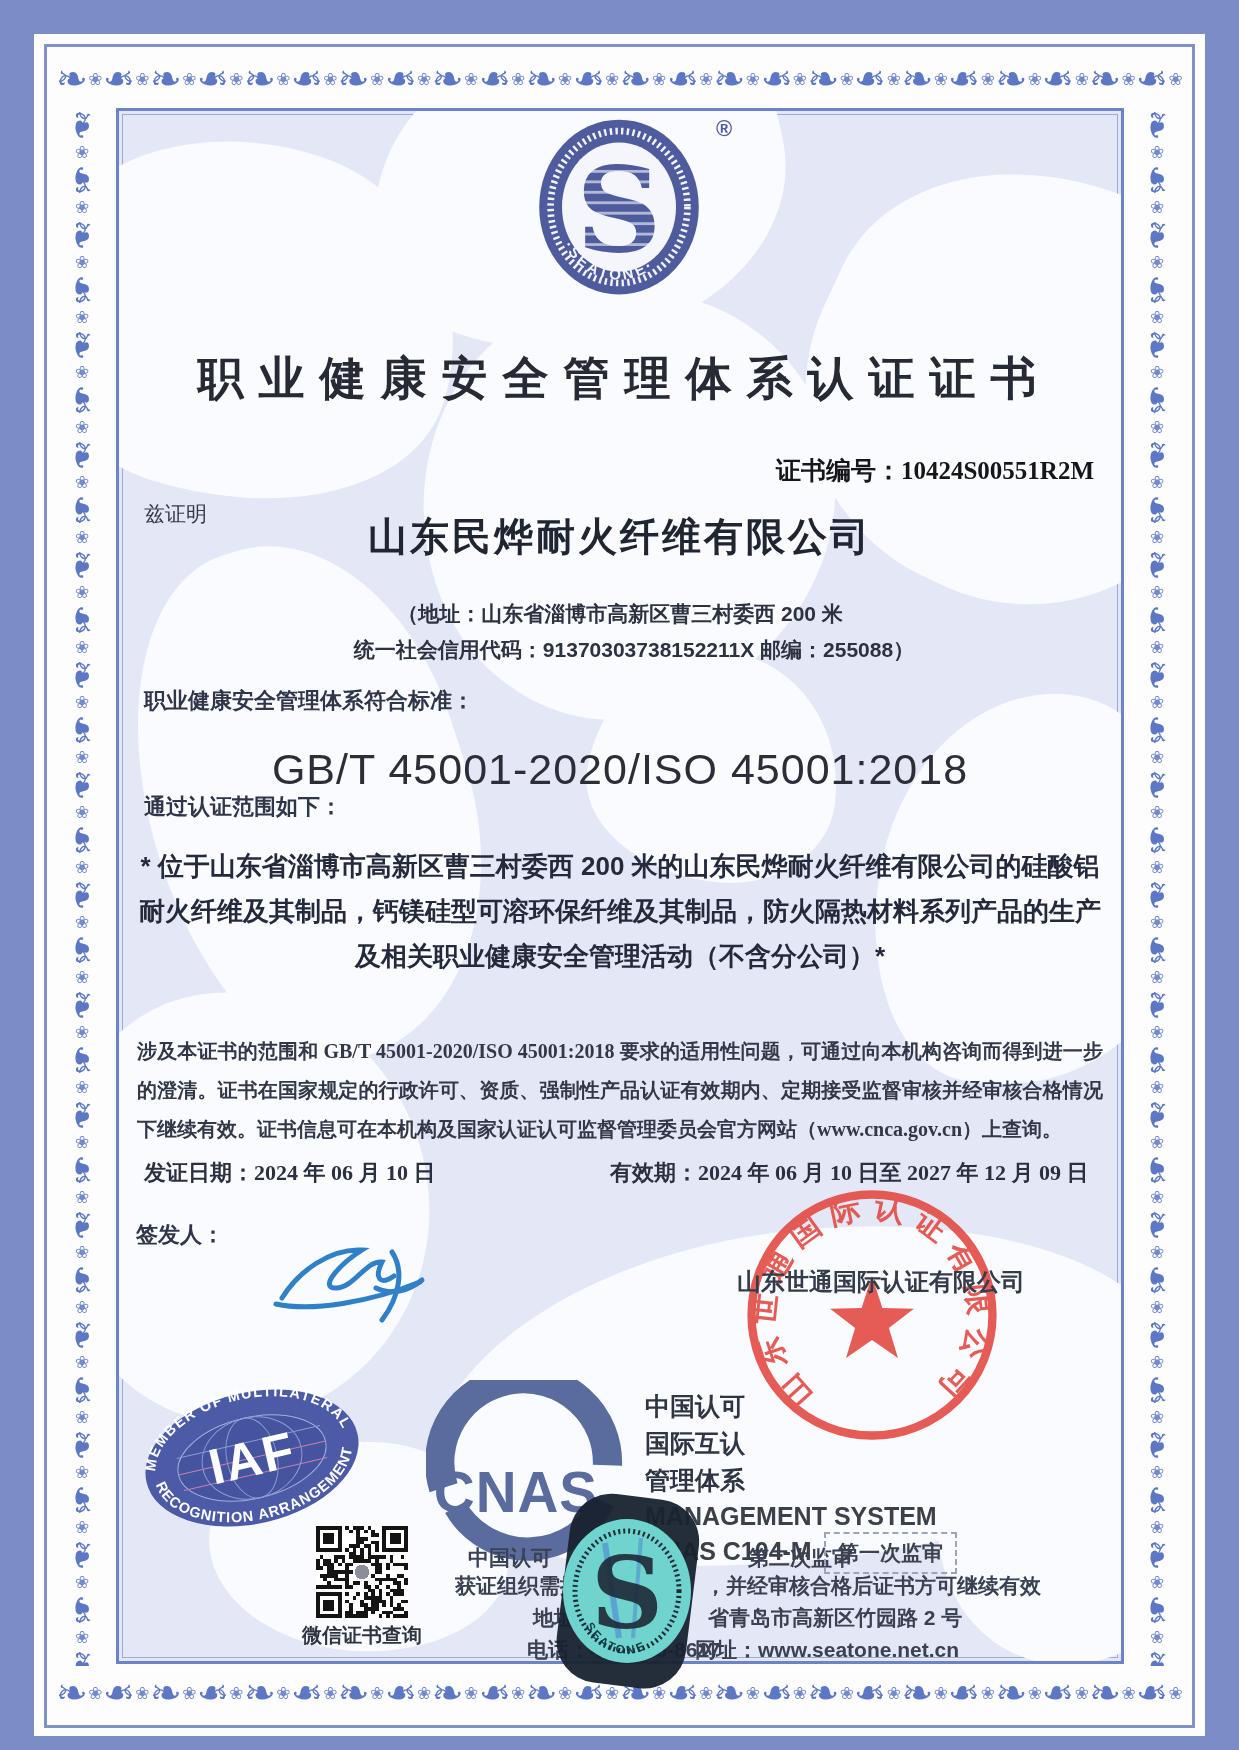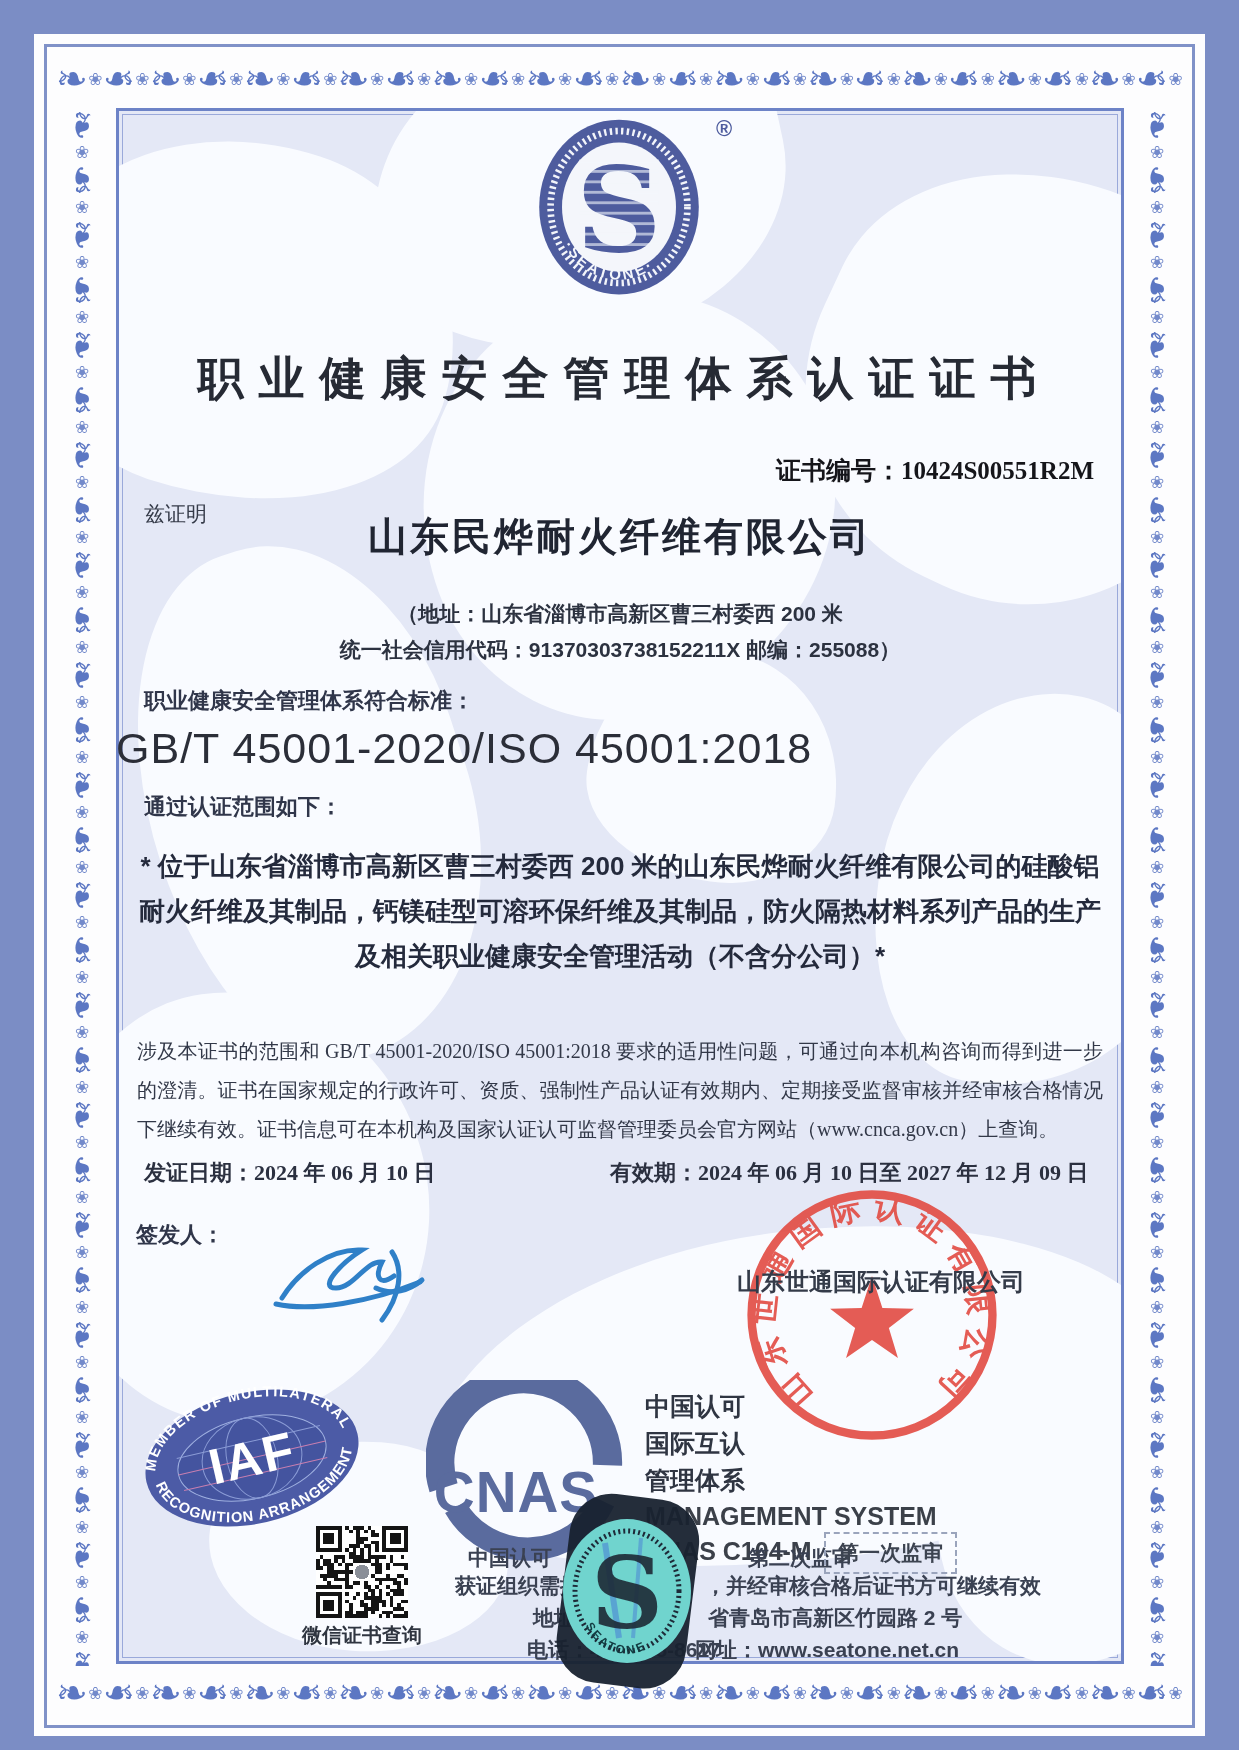--- a/index.html
+++ b/index.html
@@ -27,26 +27,26 @@
   .cjk{font-family:"Liberation Sans",sans-serif;color:#2f3542;}
   .title{top:240px;left:0;width:100%;text-align:center;font-size:46px;font-weight:bold;
          color:#262a34;letter-spacing:15px;padding-left:9px;box-sizing:border-box;}
   .cert-no{top:346px;right:30px;font-size:25px;font-weight:bold;color:#15151a;
            font-family:"Liberation Serif",serif;}
   .certify{left:28px;top:392px;font-size:21px;color:#343a48;}
   .company{top:402px;left:0;width:100%;text-align:center;font-size:39px;font-weight:bold;
            color:#202532;letter-spacing:3px;}
   .addr{left:0;width:100%;text-align:center;font-size:21px;font-weight:bold;color:#2c3240;}
   .label-line{left:28px;font-size:22px;color:#30364a;font-weight:bold;}
-  .standard{top:616px;left:0;width:100%;text-align:left;font-size:43px;color:#2b2e38;
+  .standard{top:637px;left:0;width:100%;text-align:center;font-size:43px;color:#2b2e38;
             font-family:"Liberation Sans",sans-serif;letter-spacing:1px;}
   .scope{top:736px;left:19px;width:970px;text-align:center;font-size:26px;font-weight:bold;
          line-height:45px;color:#242a3c;}
   .disclaimer{top:924px;left:21px;width:966px;font-size:20px;line-height:39px;color:#323848;
-              text-align:justify;font-family:"Liberation Serif",serif;}
+              text-align:justify;font-family:"Liberation Serif",serif;font-weight:bold;}
   .date-line{top:1050px;font-size:22px;color:#2b3040;font-family:"Liberation Serif",serif;font-weight:bold;}
   .signer{left:20px;top:1112px;font-size:22px;color:#30364a;font-weight:bold;}
   .issuer-name{left:575px;top:1158px;width:380px;text-align:center;font-size:24px;
                color:#343b49;font-weight:bold;z-index:5;}
   .cn-block{left:529px;top:1280px;color:#333b49;}
   .cn-block .cnline{font-size:25px;line-height:37px;font-weight:bold;}
   .cn-block .enline{font-size:25px;line-height:35px;font-weight:bold;color:#3b4049;
                     font-family:"Liberation Sans",sans-serif;}
   .footer-text{font-size:21px;color:#3a4152;font-weight:bold;}
   .qr-caption{left:176px;top:1514px;width:140px;text-align:center;font-size:20px;color:#2f3540;font-weight:bold;}
@@ -323,21 +323,21 @@
 
     <div class="title cjk">职业健康安全管理体系认证证书</div>
 
     <div class="cert-no">
       <span>证书编号：</span><span>10424S00551R2M</span>
     </div>
 
     <div class="certify cjk">兹证明</div>
     <div class="company cjk">山东民烨耐火纤维有限公司</div>
     <div class="addr cjk" style="top:492px;">（地址：山东省淄博市高新区曹三村委西 200 米</div>
-    <div class="addr cjk" style="top:528px;">统一社会信用代码：91370303738152211X 邮编：255088）</div>
+    <div class="addr cjk" style="top:528px;margin-left:14px;">统一社会信用代码：91370303738152211X 邮编：255088）</div>
 
     <div class="label-line cjk" style="top:578px;">职业健康安全管理体系符合标准：</div>
     <div class="standard">GB/T 45001-2020/ISO 45001:2018</div>
 
     <div class="label-line cjk" style="top:684px;">通过认证范围如下：</div>
     <div class="scope cjk">* 位于山东省淄博市高新区曹三村委西 200 米的山东民烨耐火纤维有限公司的硅酸铝耐火纤维及其制品，钙镁硅型可溶环保纤维及其制品，防火隔热材料系列产品的生产及相关职业健康安全管理活动（不含分公司）*</div>
 
     <div class="disclaimer">涉及本证书的范围和 GB/T 45001-2020/ISO 45001:2018 要求的适用性问题，可通过向本机构咨询而得到进一步的澄清。证书在国家规定的行政许可、资质、强制性产品认证有效期内、定期接受监督审核并经审核合格情况下继续有效。证书信息可在本机构及国家认证认可监督管理委员会官方网站（www.cnca.gov.cn）上查询。</div>
 
     <div class="date-line" style="left:28px;">

